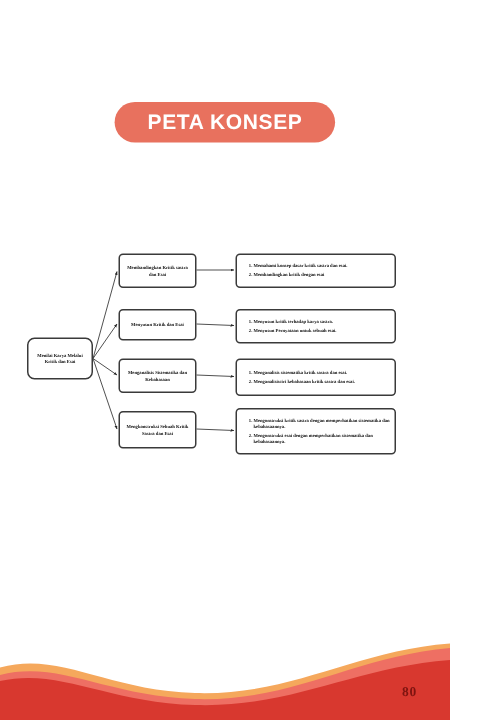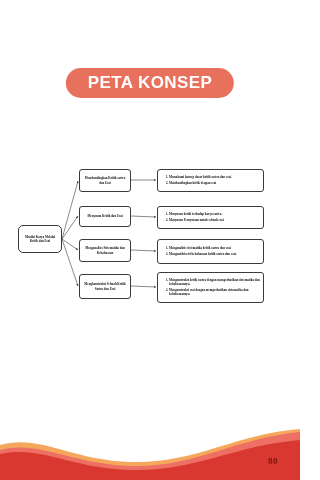--- a/index.html
+++ b/index.html
@@ -26,21 +26,21 @@
     position: absolute;
     left: 50%;
     top: 68px;
     transform: translateX(-50%);
     background: #e8715e;
     color: #ffffff;
     border-radius: 999px;
     padding: 6px 22px 7px 22px;
     font-family: "Liberation Sans", sans-serif;
     font-weight: bold;
-    font-size: 17px;
+    font-size: 14px;
     letter-spacing: 0.4px;
     line-height: 1;
     white-space: nowrap;
   }
 
   
   #diagram {
     position: absolute;
     left: 0;
     top: 155px;

